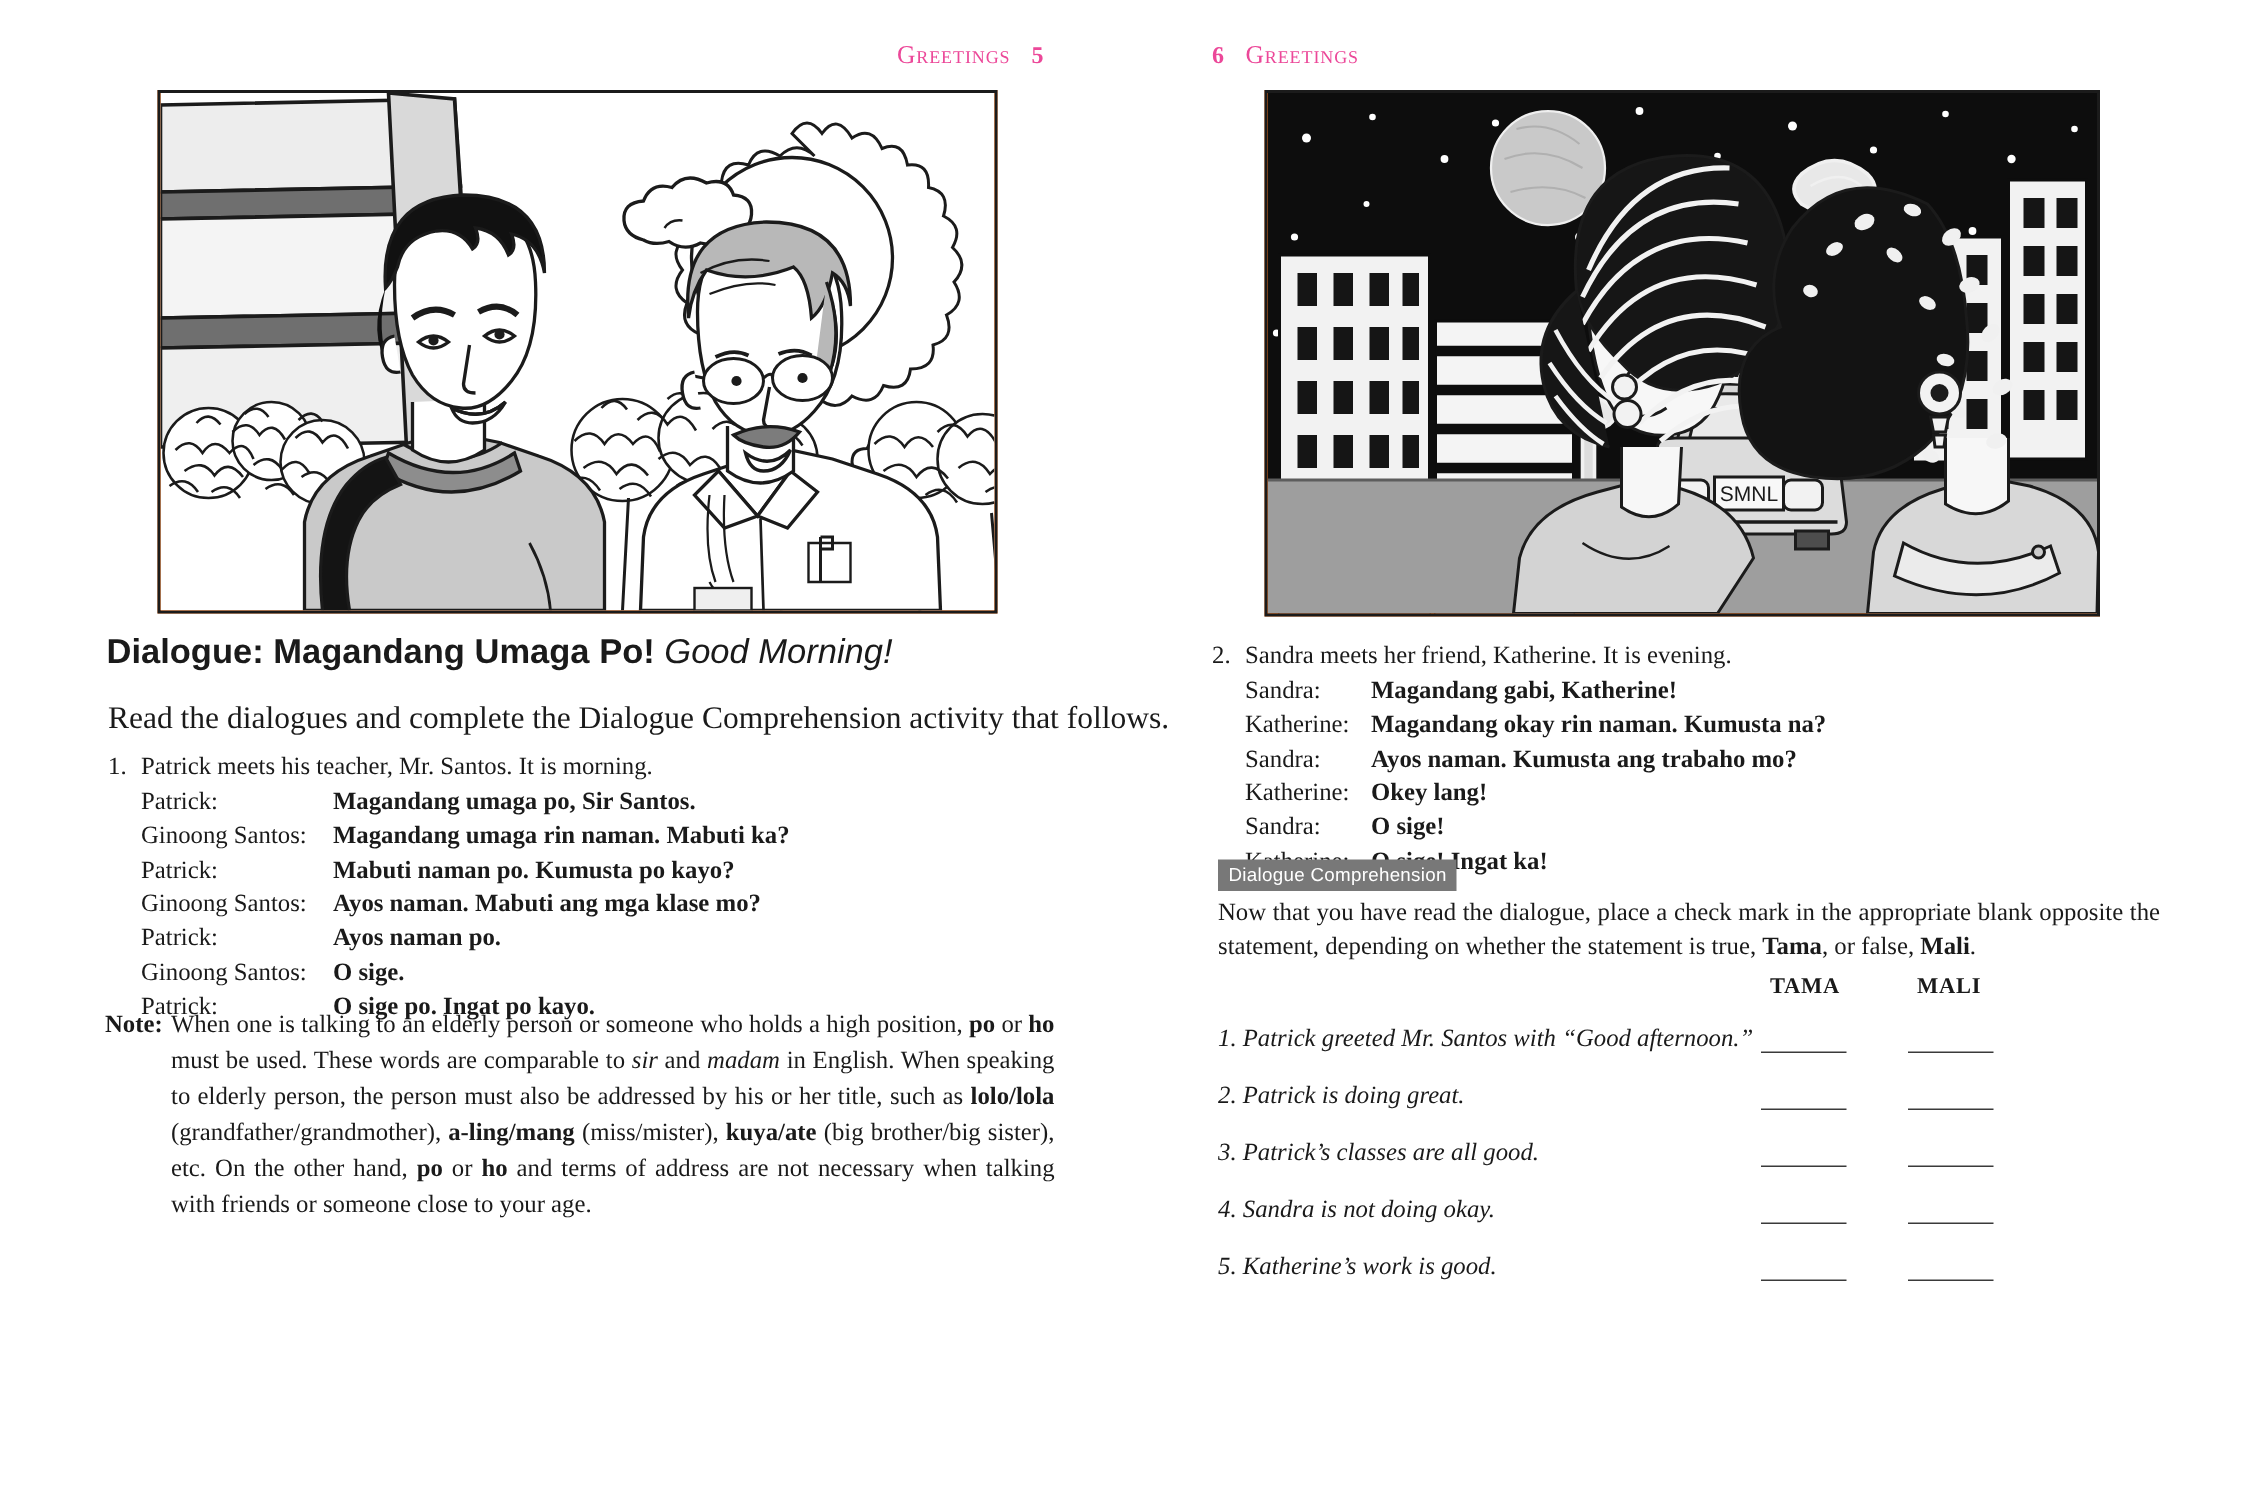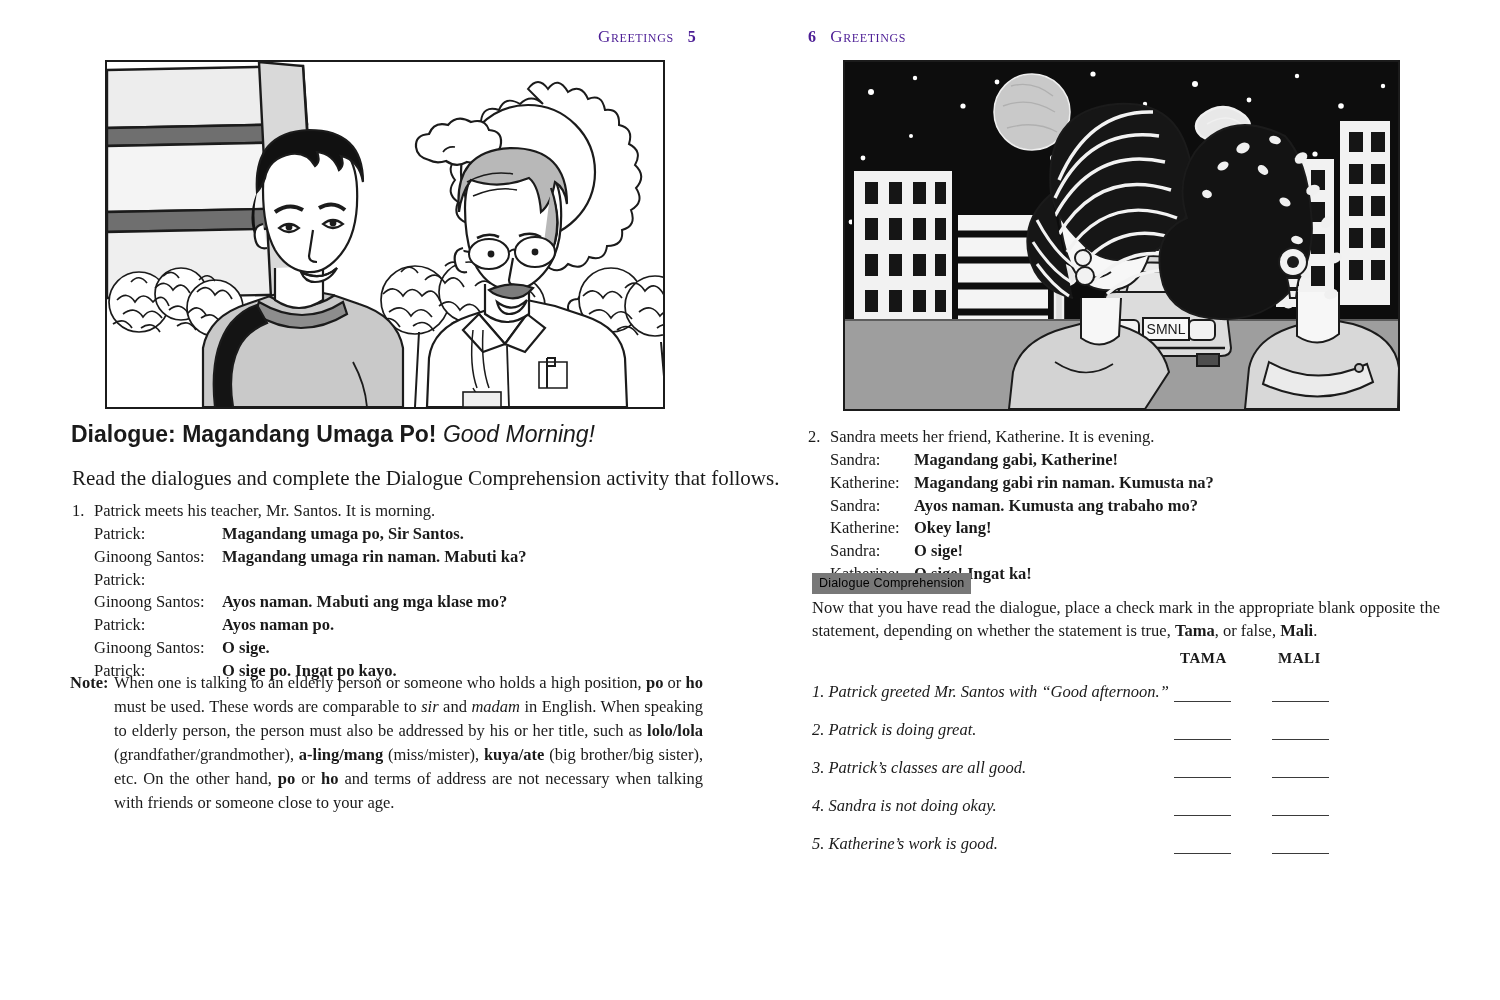--- a/index.html
+++ b/index.html
@@ -19,21 +19,21 @@
     position: absolute;
     inset: 0;
   }
 
   
   .runhead {
     position: absolute;
     font-family: "Liberation Serif", serif;
     font-size: 15px;
     letter-spacing: .3px;
-    color: #4c1d95;
+    color: #ec4899;
     white-space: nowrap;
   }
   .runhead .smallcaps {
     font-variant: small-caps;
     font-size: 17px;
     letter-spacing: .6px;
   }
   .runhead .folio {
     font-weight: bold;
     font-size: 16px;
@@ -122,21 +122,21 @@
   #note-block .note-body { margin-left: 44px; }
   #note-block b { font-weight: bold; }
   #note-block i { font-style: italic; }
 
   
   #comprehension-badge {
     position: absolute;
     left: 812px;
     top: 573px;
     background: #787878;
-    color: #000000;
+    color: #ffffff;
     font-family: "Liberation Sans", sans-serif;
     font-size: 12.5px;
     letter-spacing: .2px;
     padding: 3px 7px 4px 7px;
     white-space: nowrap;
   }
   #comprehension-instruction {
     position: absolute;
     left: 812px;
     top: 596px;
@@ -612,20 +612,21 @@
     <div class="dlg-line">
       <span class="spk">Patrick:</span>
       <span class="utt">Magandang umaga po, Sir Santos.</span>
     </div>
     <div class="dlg-line">
       <span class="spk">Ginoong Santos:</span>
       <span class="utt">Magandang umaga rin naman. Mabuti ka?</span>
     </div>
     <div class="dlg-line">
       <span class="spk">Patrick:</span>
+      <span class="utt">Mabuti naman po. Kumusta po kayo?</span>
     </div>
     <div class="dlg-line">
       <span class="spk">Ginoong Santos:</span>
       <span class="utt">Ayos naman. Mabuti ang mga klase mo?</span>
     </div>
     <div class="dlg-line">
       <span class="spk">Patrick:</span>
       <span class="utt">Ayos naman po.</span>
     </div>
     <div class="dlg-line">
@@ -647,21 +648,21 @@
     <div class="dlg-intro">
       <span class="num">2.</span>
       <span>Sandra meets her friend, Katherine. It is evening.</span>
     </div>
     <div class="dlg-line">
       <span class="spk">Sandra:</span>
       <span class="utt">Magandang gabi, Katherine!</span>
     </div>
     <div class="dlg-line">
       <span class="spk">Katherine:</span>
-      <span class="utt">Magandang gabi rin naman. Kumusta na?</span>
+      <span class="utt">Magandang okay rin naman. Kumusta na?</span>
     </div>
     <div class="dlg-line">
       <span class="spk">Sandra:</span>
       <span class="utt">Ayos naman. Kumusta ang trabaho mo?</span>
     </div>
     <div class="dlg-line">
       <span class="spk">Katherine:</span>
       <span class="utt">Okey lang!</span>
     </div>
     <div class="dlg-line">

